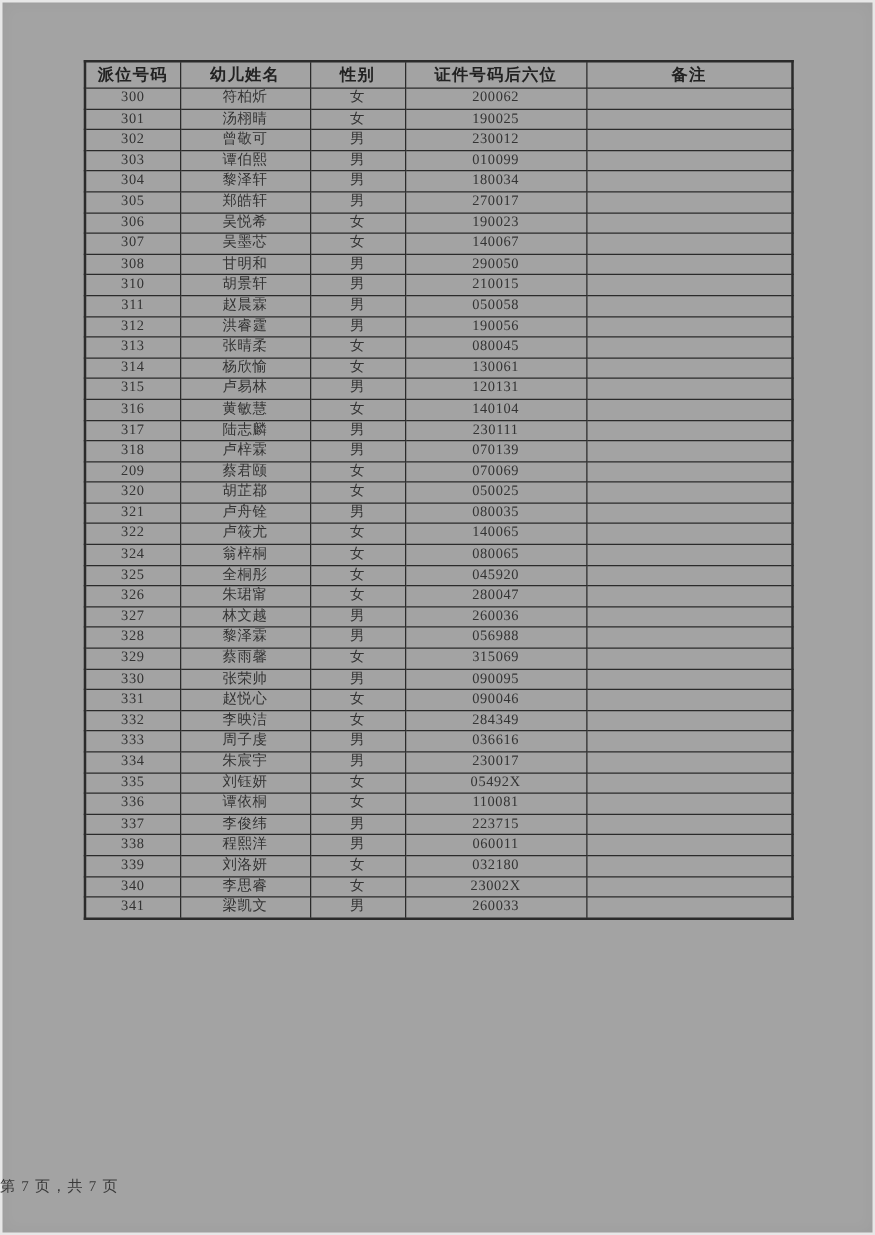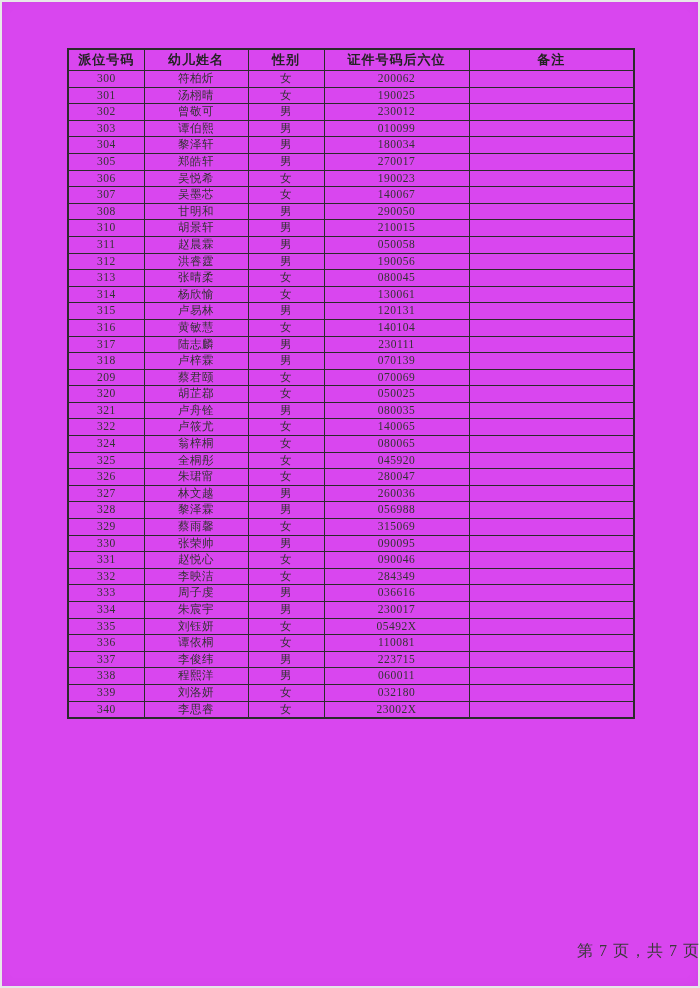--- a/index.html
+++ b/index.html
@@ -4,21 +4,21 @@
 <style>
   html, body {
     margin: 0;
     padding: 0;
     background: #ffffff;
   }
   .page {
     position: relative;
     width: 700px;
     height: 988px;
-    background: #d946ef;
+    background: #a3a3a3;
     box-shadow: inset 0 0 0 2px #e7e7e7, inset 0 0 14px rgba(0,0,0,0.05);
     overflow: hidden;
     font-family: "Liberation Serif", "DejaVu Serif", serif;
     color: #2e2e2e;
   }
   table.roster {
     position: absolute;
     left: 67px;
     top: 48px;
     width: 566px;
@@ -51,22 +51,22 @@
   col.c-no     { width: 76px; }
   col.c-name   { width: 104px; }
   col.c-gender { width: 76px; }
   col.c-id     { width: 145px; }
   col.c-remark { width: 165px; }
   .footer {
     position: absolute;
     left: 0;
     width: 100%;
     top: 941px;
-    text-align: right;
-    font-size: 16px;
+    text-align: left;
+    font-size: 12px;
     color: #3a3a3a;
     letter-spacing: 1px;
   }
 </style>
 </head>
 <body>
 
 <div class="page">
 
   <table class="roster">
@@ -353,18 +353,25 @@
           <td>032180</td>
           <td></td>
         </tr>
         <tr>
           <td>340</td>
           <td>李思睿</td>
           <td>女</td>
           <td>23002X</td>
           <td></td>
         </tr>
+        <tr>
+          <td>341</td>
+          <td>梁凯文</td>
+          <td>男</td>
+          <td>260033</td>
+          <td></td>
+        </tr>
       </tbody>
   </table>
 
   <div class="footer">第 7 页，共 7 页</div>
 
 </div>
 
 </body></html>

